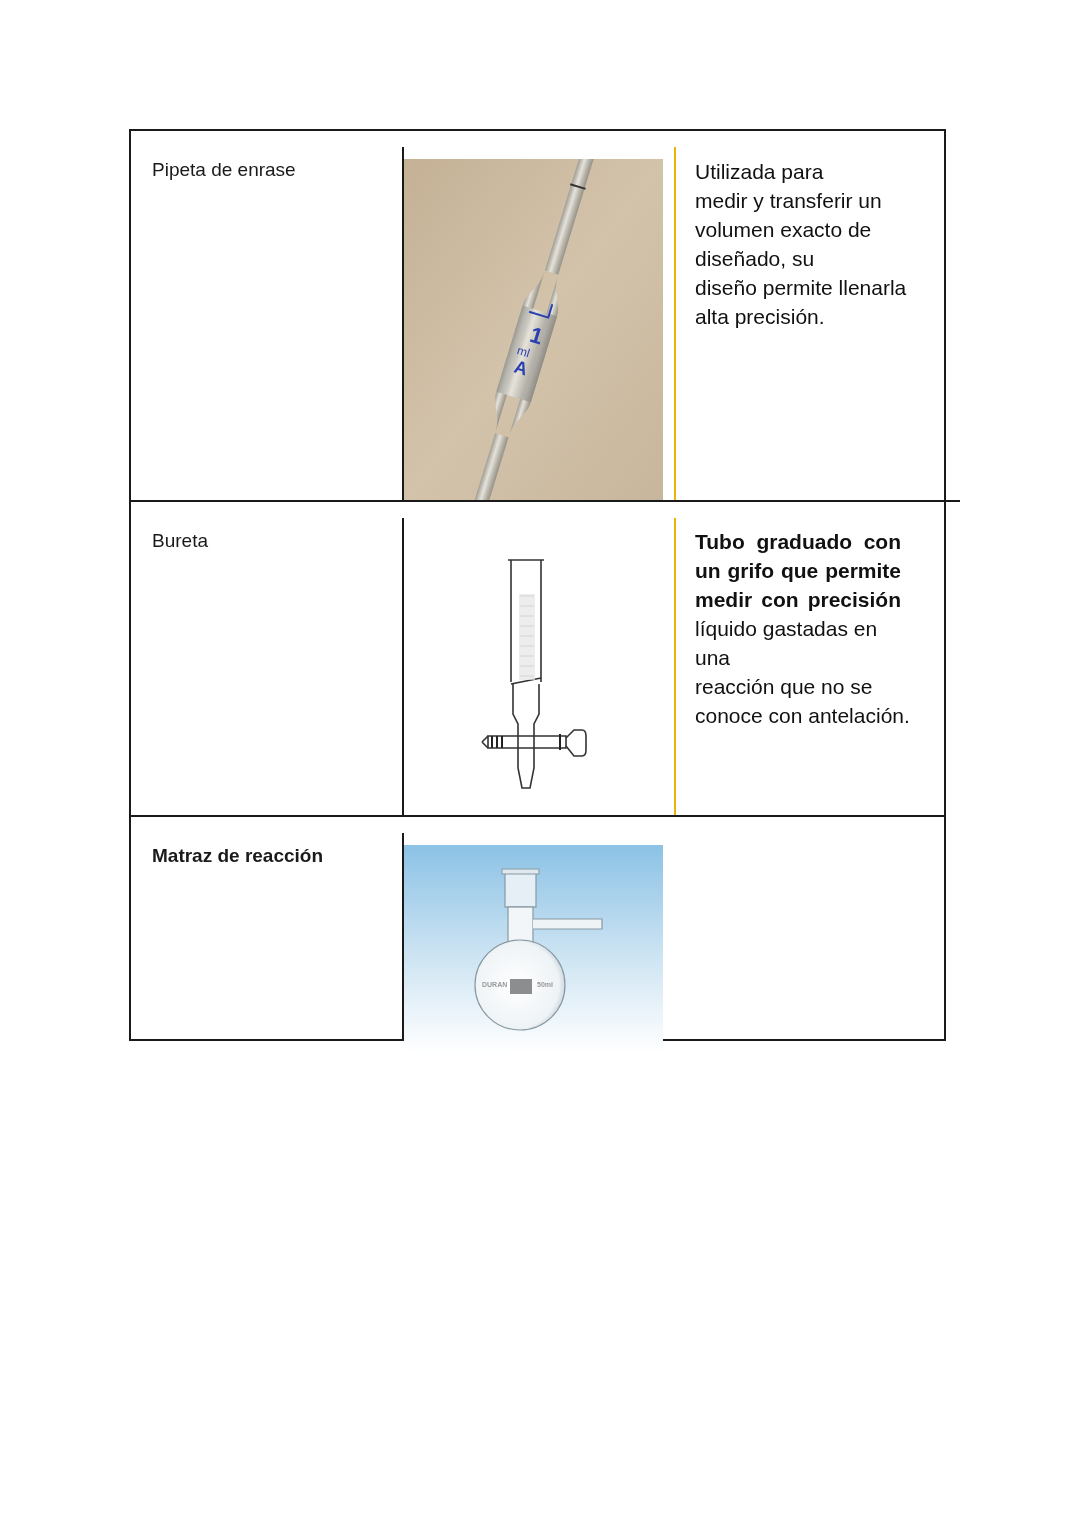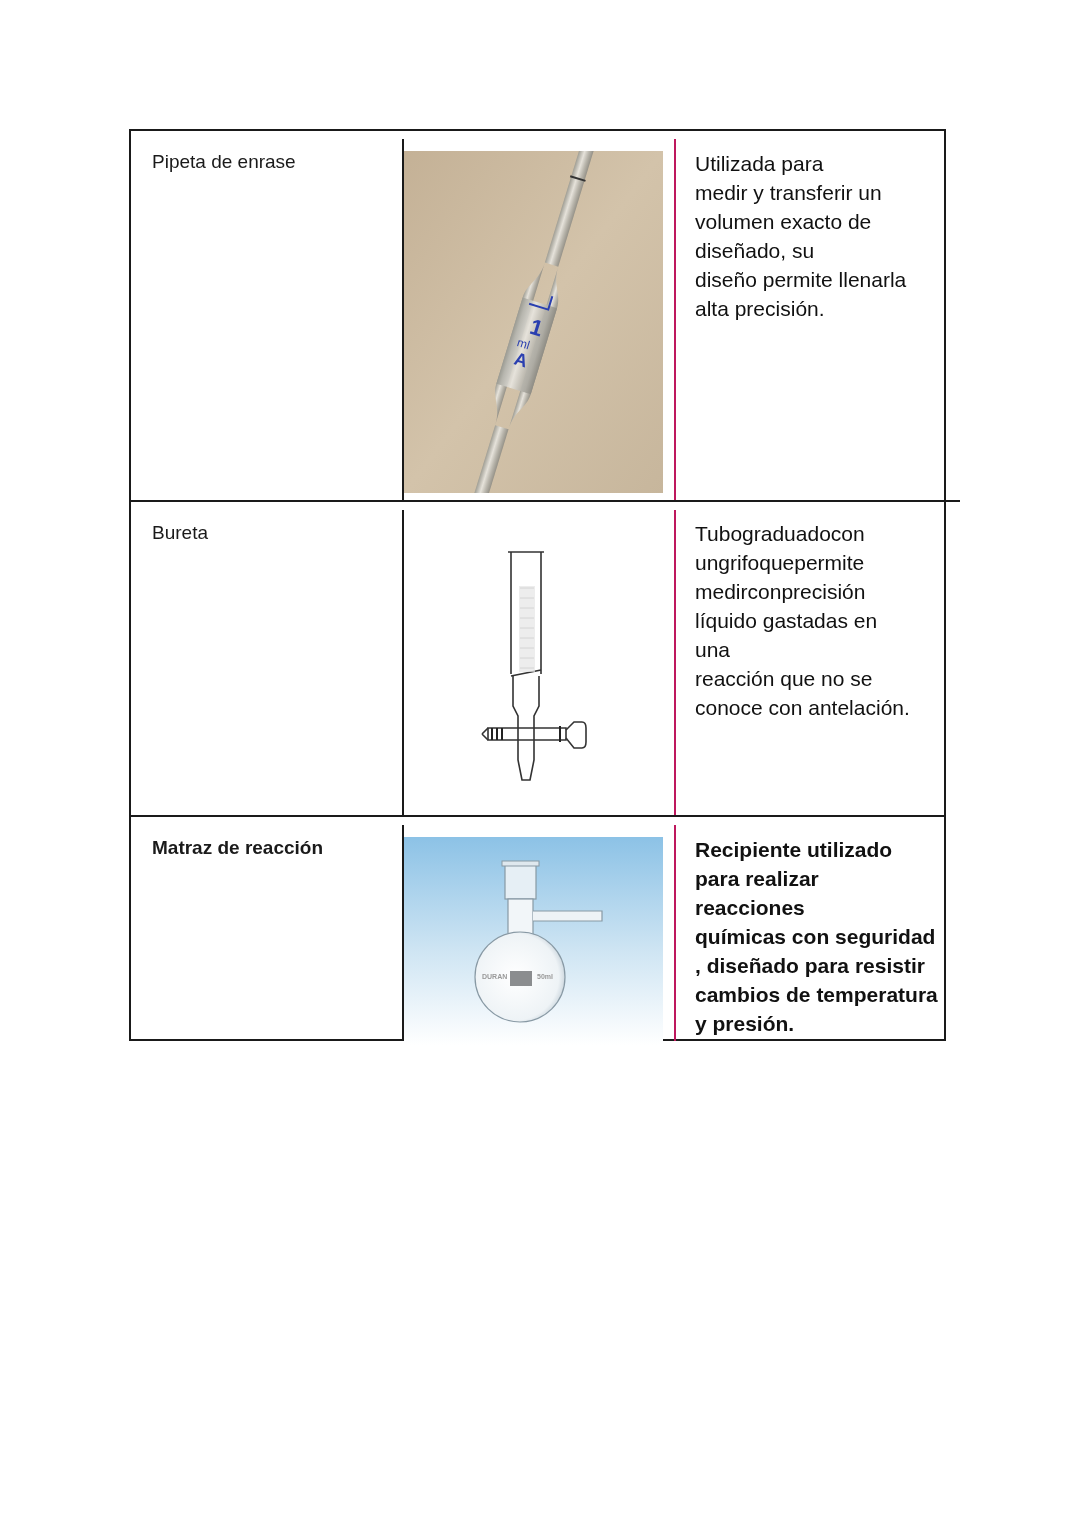--- a/index.html
+++ b/index.html
@@ -4,29 +4,29 @@
 <style>
   html, body { margin:0; padding:0; background:#ffffff; }
   body { width:1080px; height:1525px; position:relative; overflow:hidden;
          font-family:"Liberation Sans", sans-serif; color:#111; }
   .table { position:absolute; left:129px; top:129px; width:817px; height:912px;
            border:2px solid #1a1a1a; box-sizing:border-box; }
   .row { position:absolute; left:0; width:813px; }
   .row.r1 { top:0; height:369px; }
   .row.r2 { top:369px; height:315px; border-top:2px solid #1a1a1a;padding-left:16px; }
   .row.r3 { top:684px; height:224px; border-top:2px solid #1a1a1a;font-weight:bold; }
-  .cell { position:absolute; top:8px; bottom:0; box-sizing:border-box; }
+  .cell { position:absolute; top:16px; bottom:0; box-sizing:border-box; }
   .c1 { left:0; width:271px; }
   .c2 { left:271px; width:272px; border-left:2px solid #1a1a1a; }
-  .c3 { left:543px; width:250px; border-left:2px solid #be185d; }
+  .c3 { left:543px; width:250px; border-left:2px solid #eab308; }
   .name { position:absolute; left:21px; top:12px; font-size:19px; color:#1a1a1a; }
   .desc { position:absolute; left:19px; top:10px; width:240px; font-size:21px;
           line-height:29px; color:#111; }
   .desc div { white-space:nowrap; }
-  .desc.just div.j { display:flex; justify-content:flex-start; width:206px; }
+  .desc.just div.j { display:flex; justify-content:space-between; width:206px;font-weight:bold; }
   .img { position:absolute; }
 </style>
 </head>
 <body>
 
 <div class="table">
 
   <div class="row r1">
     <div class="cell c1">
       <span class="name">Pipeta de enrase</span>
@@ -156,26 +156,15 @@
         <rect x="101" y="26" width="31" height="36" fill="#e6eff5" stroke="#8899a4" stroke-width="1.2"></rect>
         <rect x="98" y="24" width="37" height="5" fill="#dfe8ee" stroke="#8899a4" stroke-width="1"></rect>
         <rect x="104" y="62" width="25" height="50" fill="#f2f6f9" stroke="#8899a4" stroke-width="1.2"></rect>
         <path d="M129,74 L198,74 L198,84 L129,84" fill="#eef3f6" stroke="#8899a4" stroke-width="1.2"></path>
         <circle cx="116" cy="140" r="45" fill="url(#bulb)" stroke="#8899a4" stroke-width="1.2"></circle>
         <rect x="106" y="134" width="22" height="15" fill="#8b8d8f"></rect>
         <text x="78" y="142" font-family="Liberation Sans, sans-serif" font-size="7" fill="#999">DURAN</text>
         <text x="133" y="142" font-family="Liberation Sans, sans-serif" font-size="7" fill="#999">50ml</text>
       </svg>
     </div>
-    <div class="cell c3">
-      <div class="desc">
-        <div>Recipiente utilizado</div>
-        <div>para realizar</div>
-        <div>reacciones</div>
-        <div>químicas con seguridad</div>
-        <div>, diseñado para resistir</div>
-        <div>cambios de temperatura</div>
-        <div>y presión.</div>
-      </div>
-    </div>
   </div>
 
 </div>
 
 </body></html>

